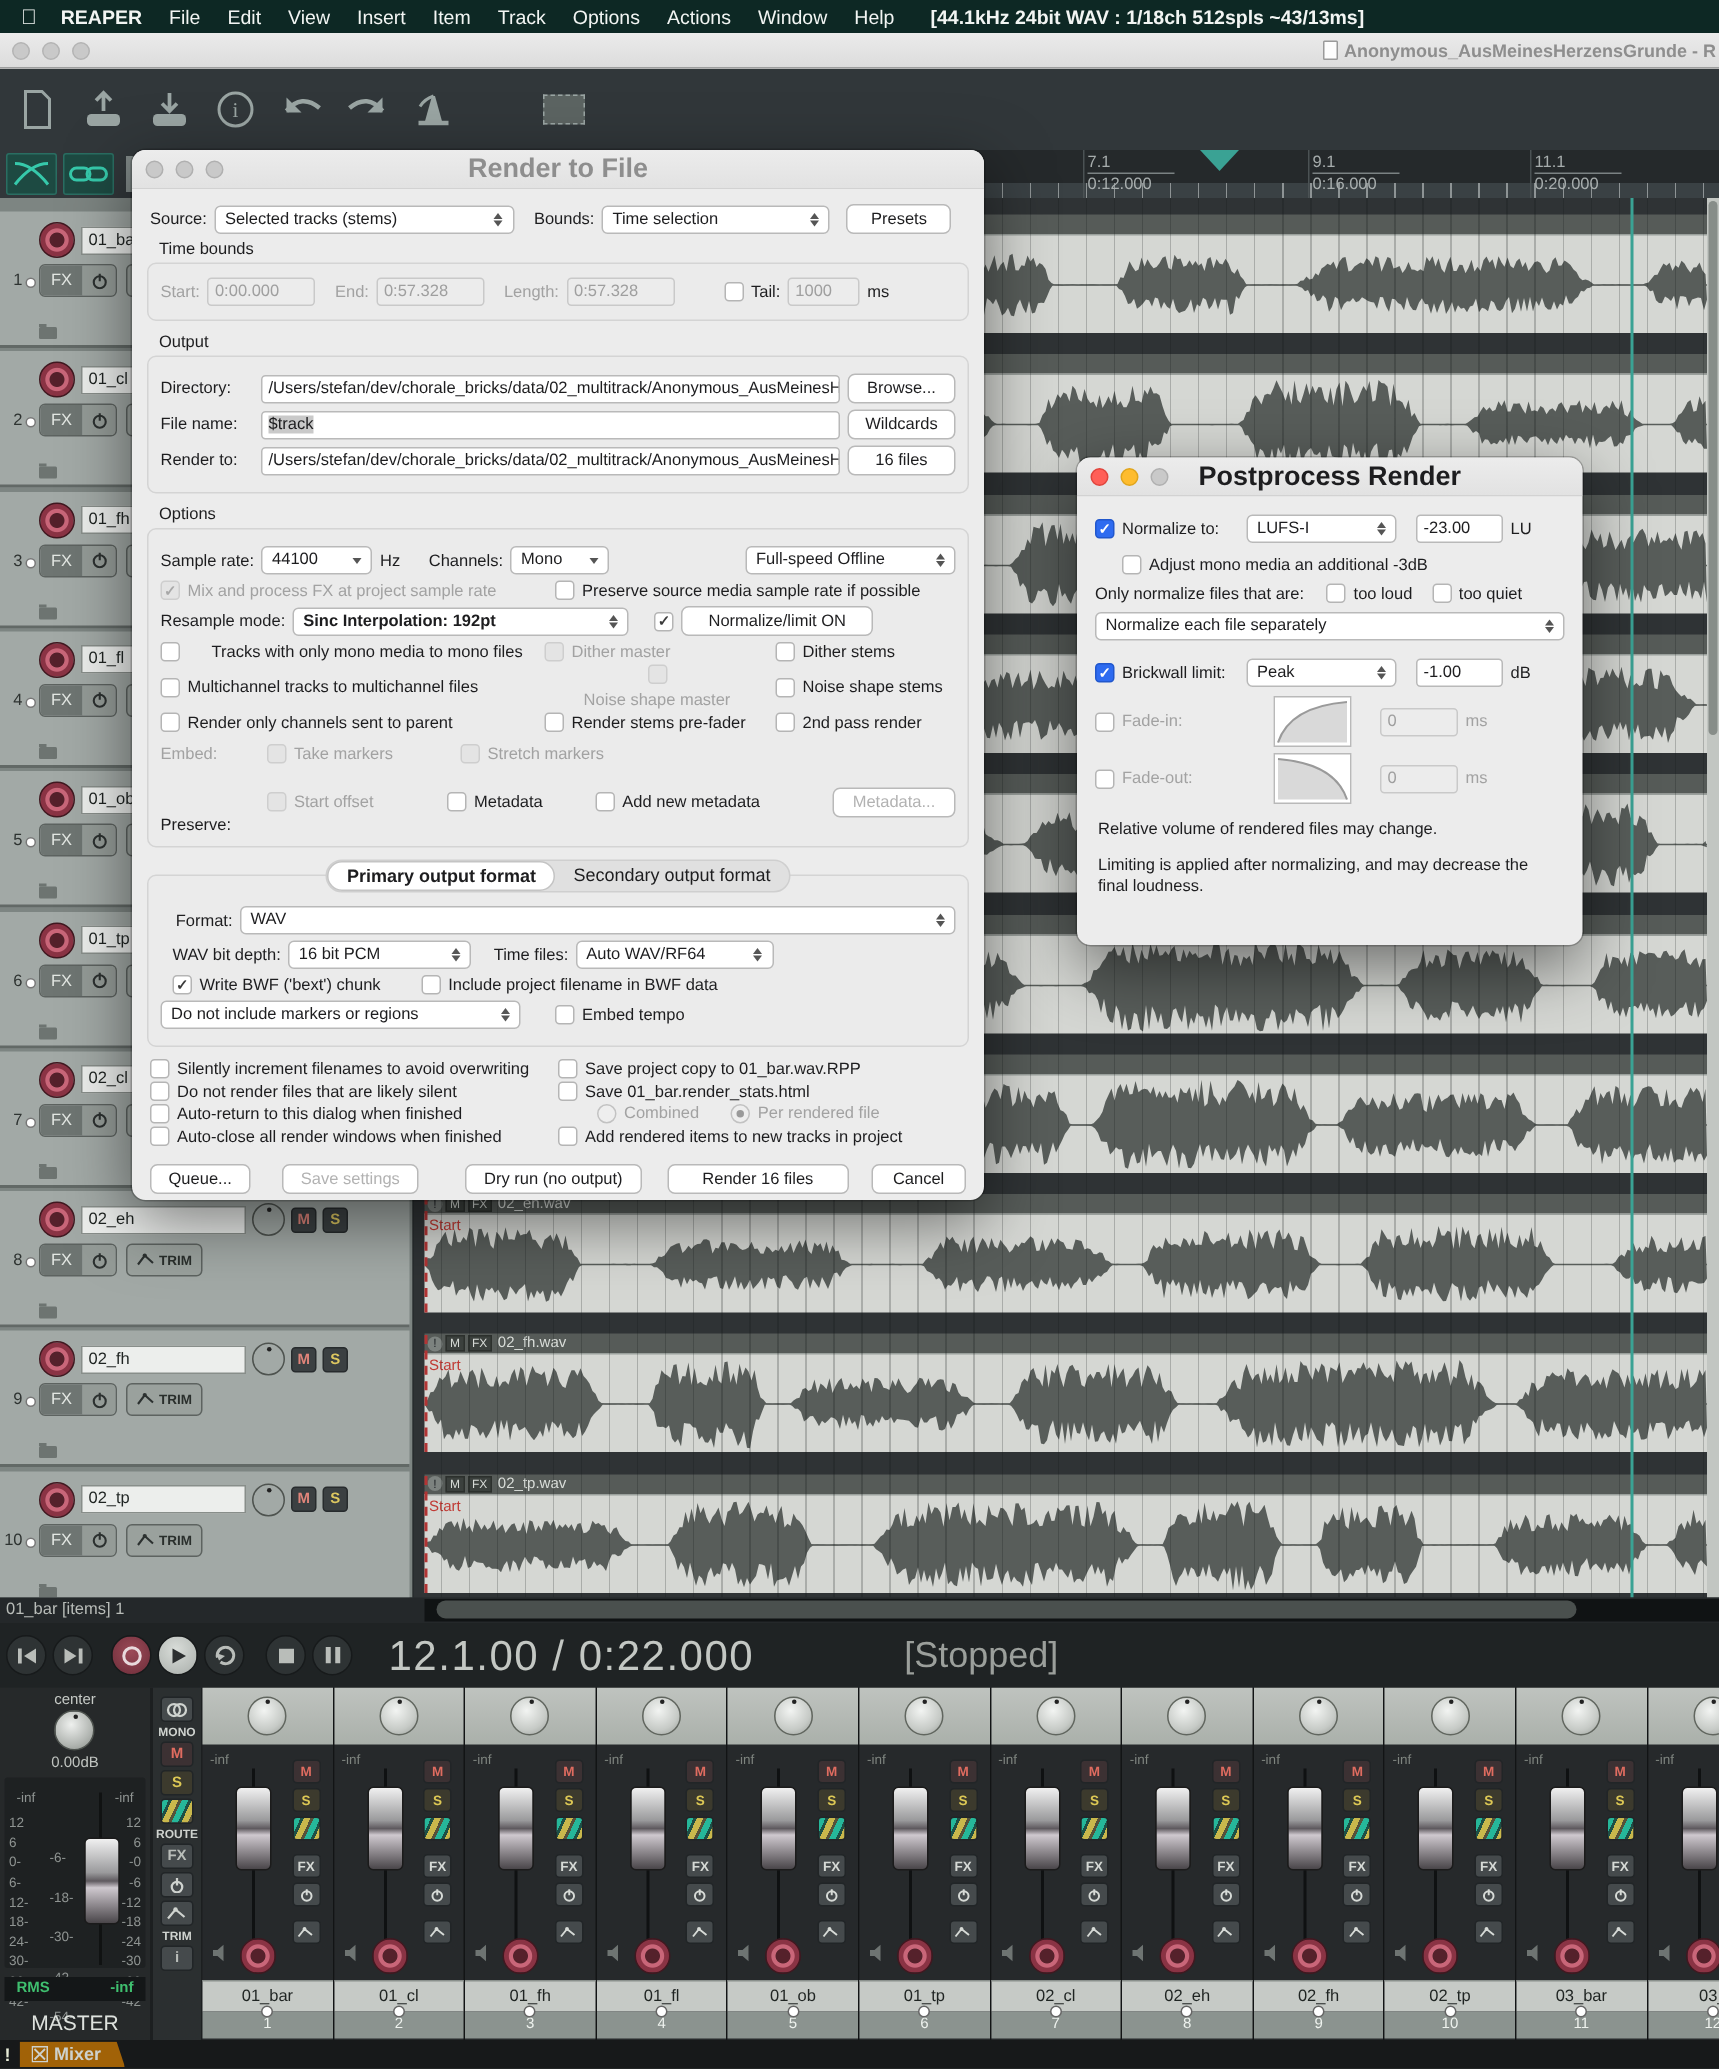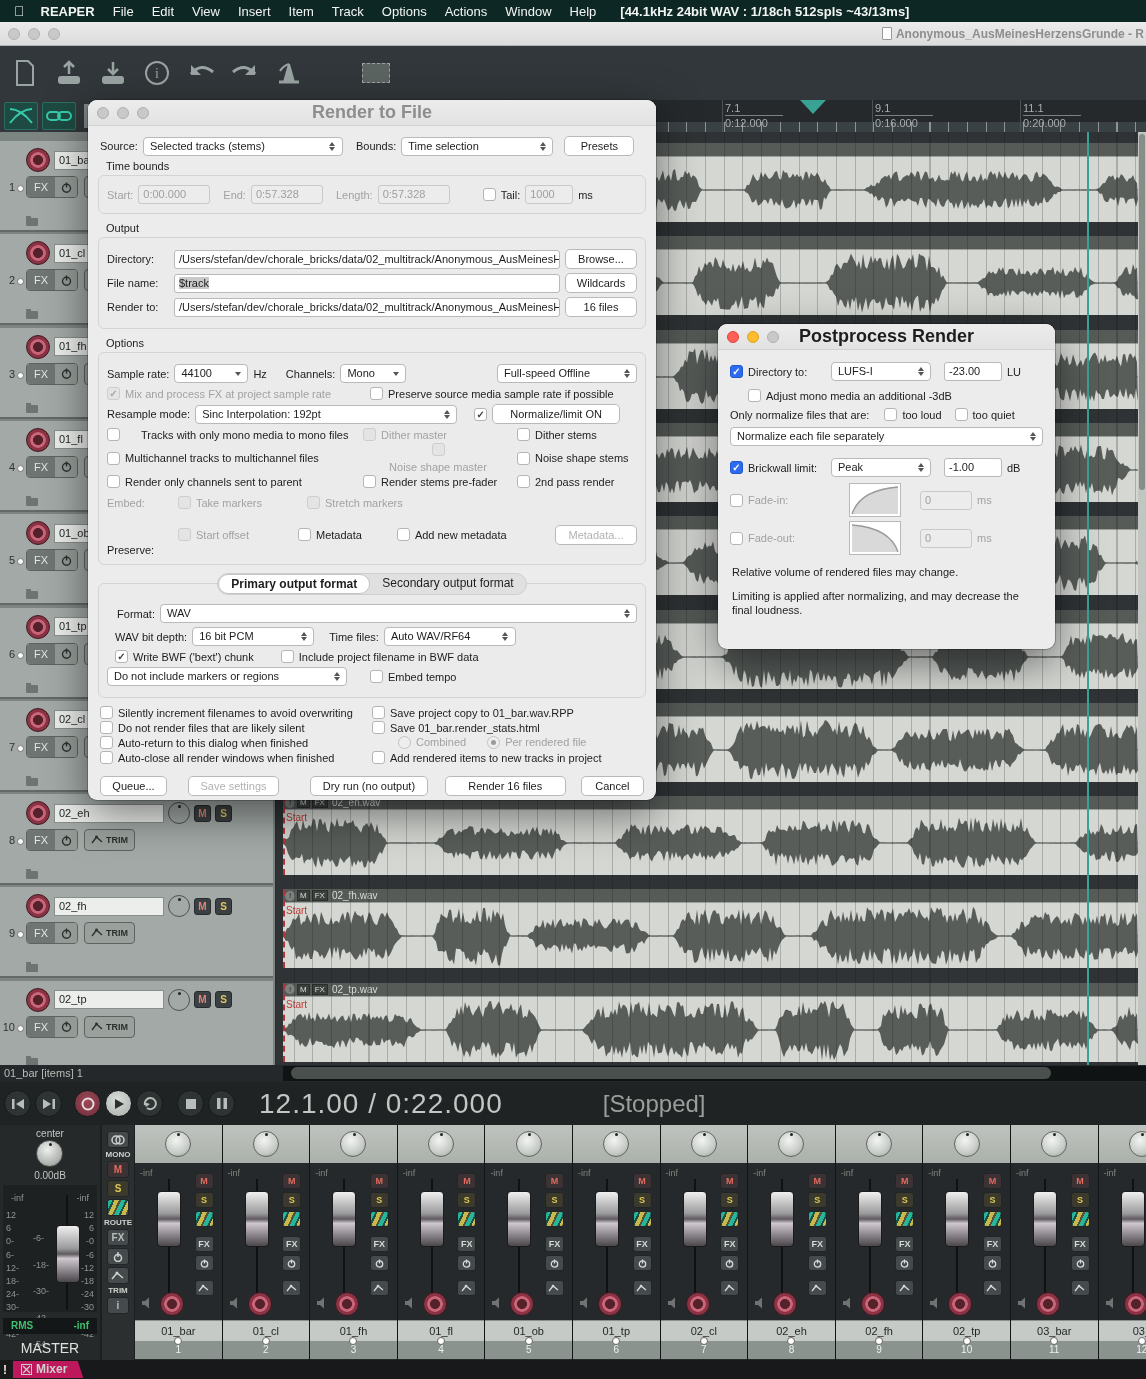--- a/index.html
+++ b/index.html
@@ -164,21 +164,21 @@
   .s-rec { width:24px; height:24px; border-radius:50%; border:1px solid #401820;
            background:radial-gradient(circle at 50% 50%, #55212b 0 30%, #c96679 34% 48%, #8a3344 52% 100%); }
   .s-name { height:21px; background:#c6cac6; border-top:1px solid #8a908c; text-align:center; font-size:11px;
             color:#1f2422; line-height:20px; overflow:hidden; white-space:nowrap; }
   .s-num { position:relative; height:18px; background:#8b938f; text-align:center; font-size:10px; color:#eef2ee; line-height:18px; }
   .s-dot { position:absolute; top:-4px; left:50%; margin-left:-4px; width:8px; height:8px; border-radius:50%; background:#fff; border:1px solid #666; }
 
   .bottombar { position:absolute; top:1360px; left:0; right:0; height:19px; background:#17191a; color:#cdd1cd;
                font-size:12px; display:flex; align-items:center; }
   .bb-warn { color:#e8ecd8; margin:0 6px 0 3px; font-weight:bold; }
-  .bb-tab { background:#be185d; padding:1px 16px 2px 8px; clip-path:polygon(0 0,92% 0,100% 100%,0 100%);
+  .bb-tab { background:#a16207; padding:1px 16px 2px 8px; clip-path:polygon(0 0,92% 0,100% 100%,0 100%);
             font-weight:bold; display:flex; align-items:center; gap:4px; }
 
   
   .dlg { position:absolute; background:#ececec; border-radius:9px; box-shadow:0 14px 44px rgba(0,0,0,.5), 0 0 0 1px rgba(0,0,0,.22);
          font-size:11px; color:#1d1d1f; z-index:10; }
   .dlg-title { height:26px; display:flex; align-items:center; border-bottom:1px solid #d2d2d2;
                background:linear-gradient(#ececec,#e2e2e2); border-radius:9px 9px 0 0; position:relative; }
   .dlg-title .cap { position:absolute; width:100%; text-align:center; font-size:18px; font-weight:bold; }
   .dim .cap { color:#8e8e8e; }
   .lights { display:flex; gap:8px; margin-left:9px; z-index:1; }
@@ -1434,21 +1434,21 @@
             </span></span>
       </div>
       <div class="row">
         <span class="cb dis chk"></span>
         <span class="lab dis">Mix and process FX at project sample rate</span>
         <span class="cb" style="margin-left:34px;"></span>
         <span class="lab">Preserve source media sample rate if possible</span>
       </div>
       <div class="row">
         <span class="lab">Resample mode:</span>
-        <span class="sel" style="width:262px;"><span>Sinc Interpolation: 192pt</span><span class="car">
+        <span class="sel" style="width:224px;font-weight:bold;"><span>Sinc Interpolation: 192pt</span><span class="car">
               <i class="up"></i>
               <i class="dn"></i>
             </span></span>
         <span class="cb chk" style="margin-left:12px;"></span>
         <span class="btn" style="width:128px;">Normalize/limit ON</span>
       </div>
       <div class="row" style="display:grid; grid-template-columns:252px 150px 1fr; gap:2px 4px;">
         <span style="display:flex;gap:21px;align-items:center;">
             <span class="cb"></span>
             <span class="lab">Tracks with only mono media to mono files</span>
@@ -1586,32 +1586,32 @@
 
     <div class="row" style="margin:12px 12px 0;">
       <span class="btn" style="width:70px;">Queue...</span>
       <span class="btn dis" style="width:96px; margin-left:16px;">Save settings</span>
       <span class="btn" style="width:124px; margin-left:26px;">Dry run (no output)</span>
       <span class="btn" style="width:128px; margin-left:12px;">Render 16 files</span>
       <span class="btn" style="width:66px; margin-left:10px;">Cancel</span>
     </div>
   </div>
 
-  <div class="dlg" style="left:718px; top:305px; width:337px; height:325px; z-index:11;margin-top:19px;">
+  <div class="dlg" style="left:718px; top:305px; width:337px; height:325px; z-index:11;">
     <div class="dlg-title">
       <span class="cap">Postprocess Render</span>
       <span class="lights">
         <span class="lt red"></span>
         <span class="lt yel"></span>
         <span class="lt"></span>
       </span>
     </div>
     <div class="row" style="margin:12px 12px 6px;">
       <span class="cb blue"></span>
-      <span class="lab" style="width:78px;">Directory to:</span>
+      <span class="lab" style="width:78px;">Normalize to:</span>
       <span class="sel" style="width:100px;"><span>LUFS-I</span><span class="car">
             <i class="up"></i>
             <i class="dn"></i>
           </span></span>
       <span class="fld" style="width:58px; margin-left:8px;">-23.00</span>
       <span class="lab">LU</span>
     </div>
     <div class="row" style="margin:8px 12px 6px 30px;">
       <span class="cb"></span>
       <span class="lab">Adjust mono media an additional -3dB</span>

